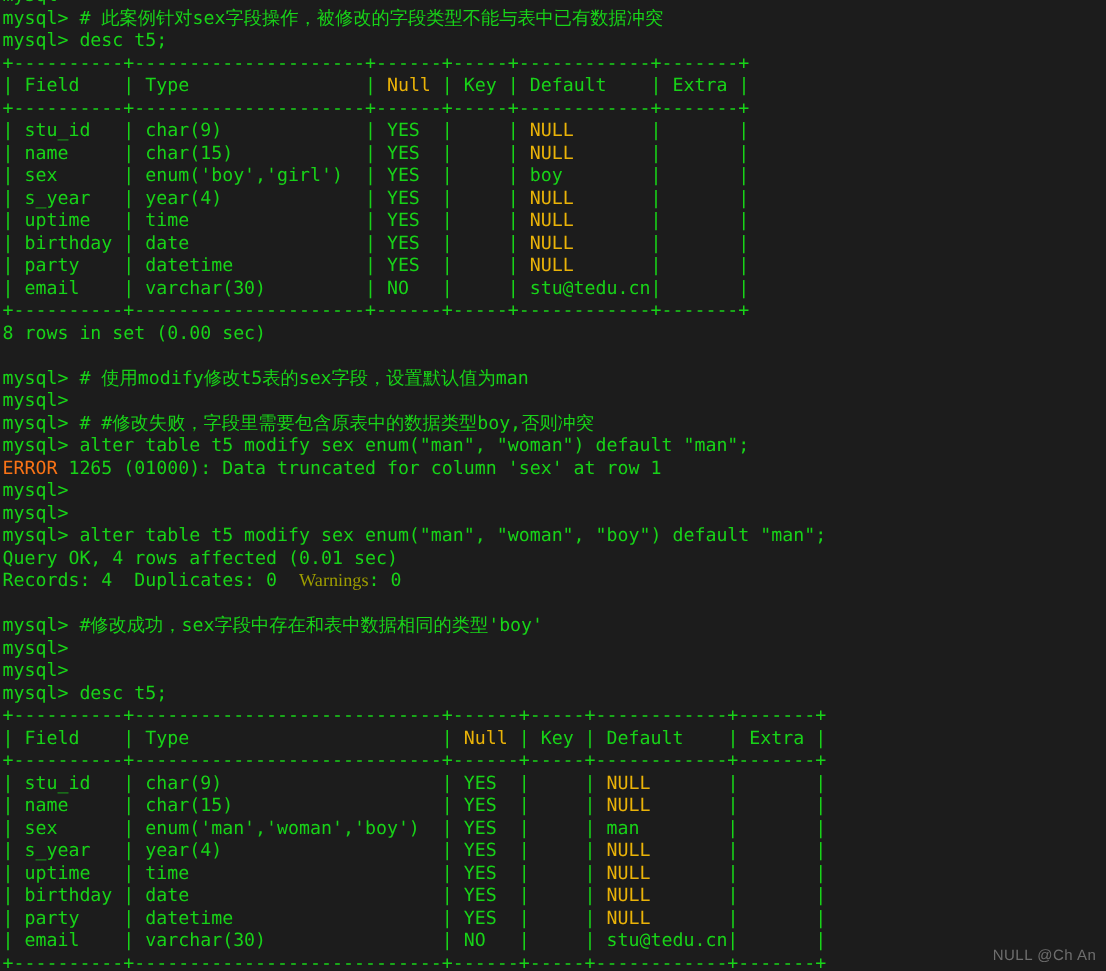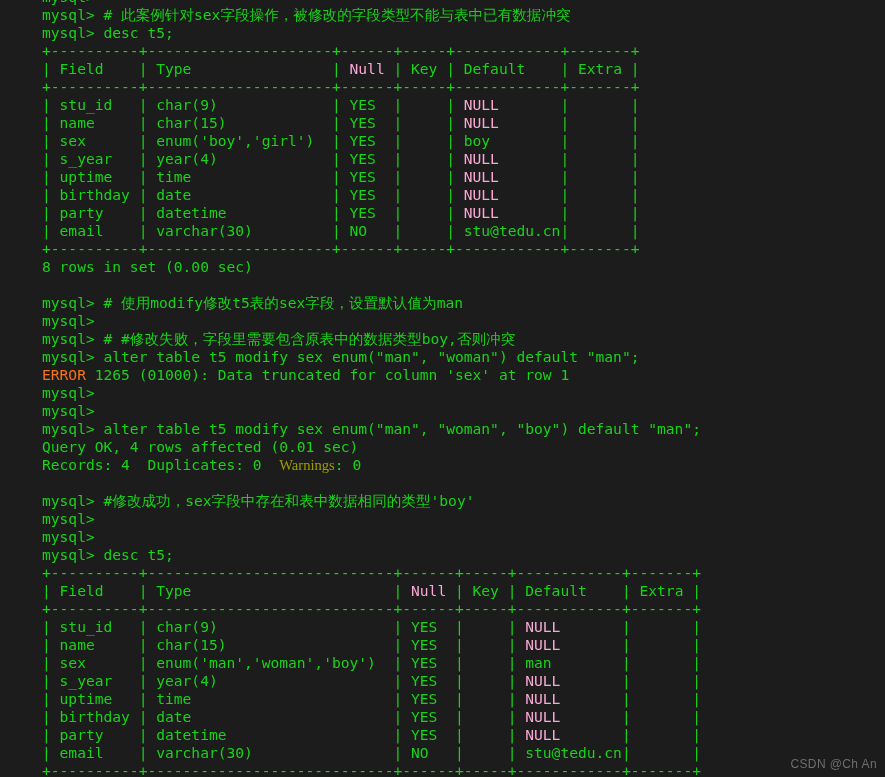--- a/index.html
+++ b/index.html
@@ -24,34 +24,33 @@
     line-height: 18px;
     letter-spacing: 0px;
     white-space: pre;
     color: #18d318;
     padding-left: 2px;
     box-sizing: border-box;
   }
   .line {
     height: 18px;
     white-space: pre;
-    margin-left: 40px;
   }
   .g   { color: #18d318; }
-  .mag { color: #f9a8d4; }
+  .mag { color: #eab308; }
   .red { color: #f97316; }
   .yel { color: #9d9d00; font-family: Liberation Serif, serif; }
   #watermark {
     position: absolute;
     right: 8px;
     bottom: 6px;
     font-family: "Liberation Sans", sans-serif;
     font-size: 12px;
     color: #6e6e6e;
     letter-spacing: 0.4px;
   }
 </style>
 </head>
 <body>
 
 <div id="terminal"><div class="line"><span class="g">mysql&gt;</span></div><div class="line"><span class="g">mysql&gt; # 此案例针对sex字段操作，被修改的字段类型不能与表中已有数据冲突</span></div><div class="line"><span class="g">mysql&gt; desc t5;</span></div><div class="line"><span class="g">+----------+---------------------+------+-----+------------+-------+</span></div><div class="line"><span class="g">| Field    | Type                | </span><span class="mag">Null</span><span class="g"> | Key | Default    | Extra |</span></div><div class="line"><span class="g">+----------+---------------------+------+-----+------------+-------+</span></div><div class="line"><span class="g">| stu_id   | char(9)             | YES  |     | </span><span class="mag">NULL</span><span class="g">       |       |</span></div><div class="line"><span class="g">| name     | char(15)            | YES  |     | </span><span class="mag">NULL</span><span class="g">       |       |</span></div><div class="line"><span class="g">| sex      | enum('boy','girl')  | YES  |     | boy        |       |</span></div><div class="line"><span class="g">| s_year   | year(4)             | YES  |     | </span><span class="mag">NULL</span><span class="g">       |       |</span></div><div class="line"><span class="g">| uptime   | time                | YES  |     | </span><span class="mag">NULL</span><span class="g">       |       |</span></div><div class="line"><span class="g">| birthday | date                | YES  |     | </span><span class="mag">NULL</span><span class="g">       |       |</span></div><div class="line"><span class="g">| party    | datetime            | YES  |     | </span><span class="mag">NULL</span><span class="g">       |       |</span></div><div class="line"><span class="g">| email    | varchar(30)         | NO   |     | stu@tedu.cn|       |</span></div><div class="line"><span class="g">+----------+---------------------+------+-----+------------+-------+</span></div><div class="line"><span class="g">8 rows in set (0.00 sec)</span></div><div class="line"><span class="g"></span></div><div class="line"><span class="g">mysql&gt; # 使用modify修改t5表的sex字段，设置默认值为man</span></div><div class="line"><span class="g">mysql&gt;</span></div><div class="line"><span class="g">mysql&gt; # #修改失败，字段里需要包含原表中的数据类型boy,否则冲突</span></div><div class="line"><span class="g">mysql&gt; alter table t5 modify sex enum("man", "woman") default "man";</span></div><div class="line"><span class="red">ERROR</span><span class="g"> 1265 (01000): Data truncated for column 'sex' at row 1</span></div><div class="line"><span class="g">mysql&gt;</span></div><div class="line"><span class="g">mysql&gt;</span></div><div class="line"><span class="g">mysql&gt; alter table t5 modify sex enum("man", "woman", "boy") default "man";</span></div><div class="line"><span class="g">Query OK, 4 rows affected (0.01 sec)</span></div><div class="line"><span class="g">Records: 4  Duplicates: 0  </span><span class="yel">Warnings</span><span class="g">: 0</span></div><div class="line"><span class="g"></span></div><div class="line"><span class="g">mysql&gt; #修改成功，sex字段中存在和表中数据相同的类型'boy'</span></div><div class="line"><span class="g">mysql&gt;</span></div><div class="line"><span class="g">mysql&gt;</span></div><div class="line"><span class="g">mysql&gt; desc t5;</span></div><div class="line"><span class="g">+----------+----------------------------+------+-----+------------+-------+</span></div><div class="line"><span class="g">| Field    | Type                       | </span><span class="mag">Null</span><span class="g"> | Key | Default    | Extra |</span></div><div class="line"><span class="g">+----------+----------------------------+------+-----+------------+-------+</span></div><div class="line"><span class="g">| stu_id   | char(9)                    | YES  |     | </span><span class="mag">NULL</span><span class="g">       |       |</span></div><div class="line"><span class="g">| name     | char(15)                   | YES  |     | </span><span class="mag">NULL</span><span class="g">       |       |</span></div><div class="line"><span class="g">| sex      | enum('man','woman','boy')  | YES  |     | man        |       |</span></div><div class="line"><span class="g">| s_year   | year(4)                    | YES  |     | </span><span class="mag">NULL</span><span class="g">       |       |</span></div><div class="line"><span class="g">| uptime   | time                       | YES  |     | </span><span class="mag">NULL</span><span class="g">       |       |</span></div><div class="line"><span class="g">| birthday | date                       | YES  |     | </span><span class="mag">NULL</span><span class="g">       |       |</span></div><div class="line"><span class="g">| party    | datetime                   | YES  |     | </span><span class="mag">NULL</span><span class="g">       |       |</span></div><div class="line"><span class="g">| email    | varchar(30)                | NO   |     | stu@tedu.cn|       |</span></div><div class="line"><span class="g">+----------+----------------------------+------+-----+------------+-------+</span></div></div>
 
-<div id="watermark">CSDN @Ch An</div>
+<div id="watermark">NULL @Ch An</div>
 
 </body></html>

